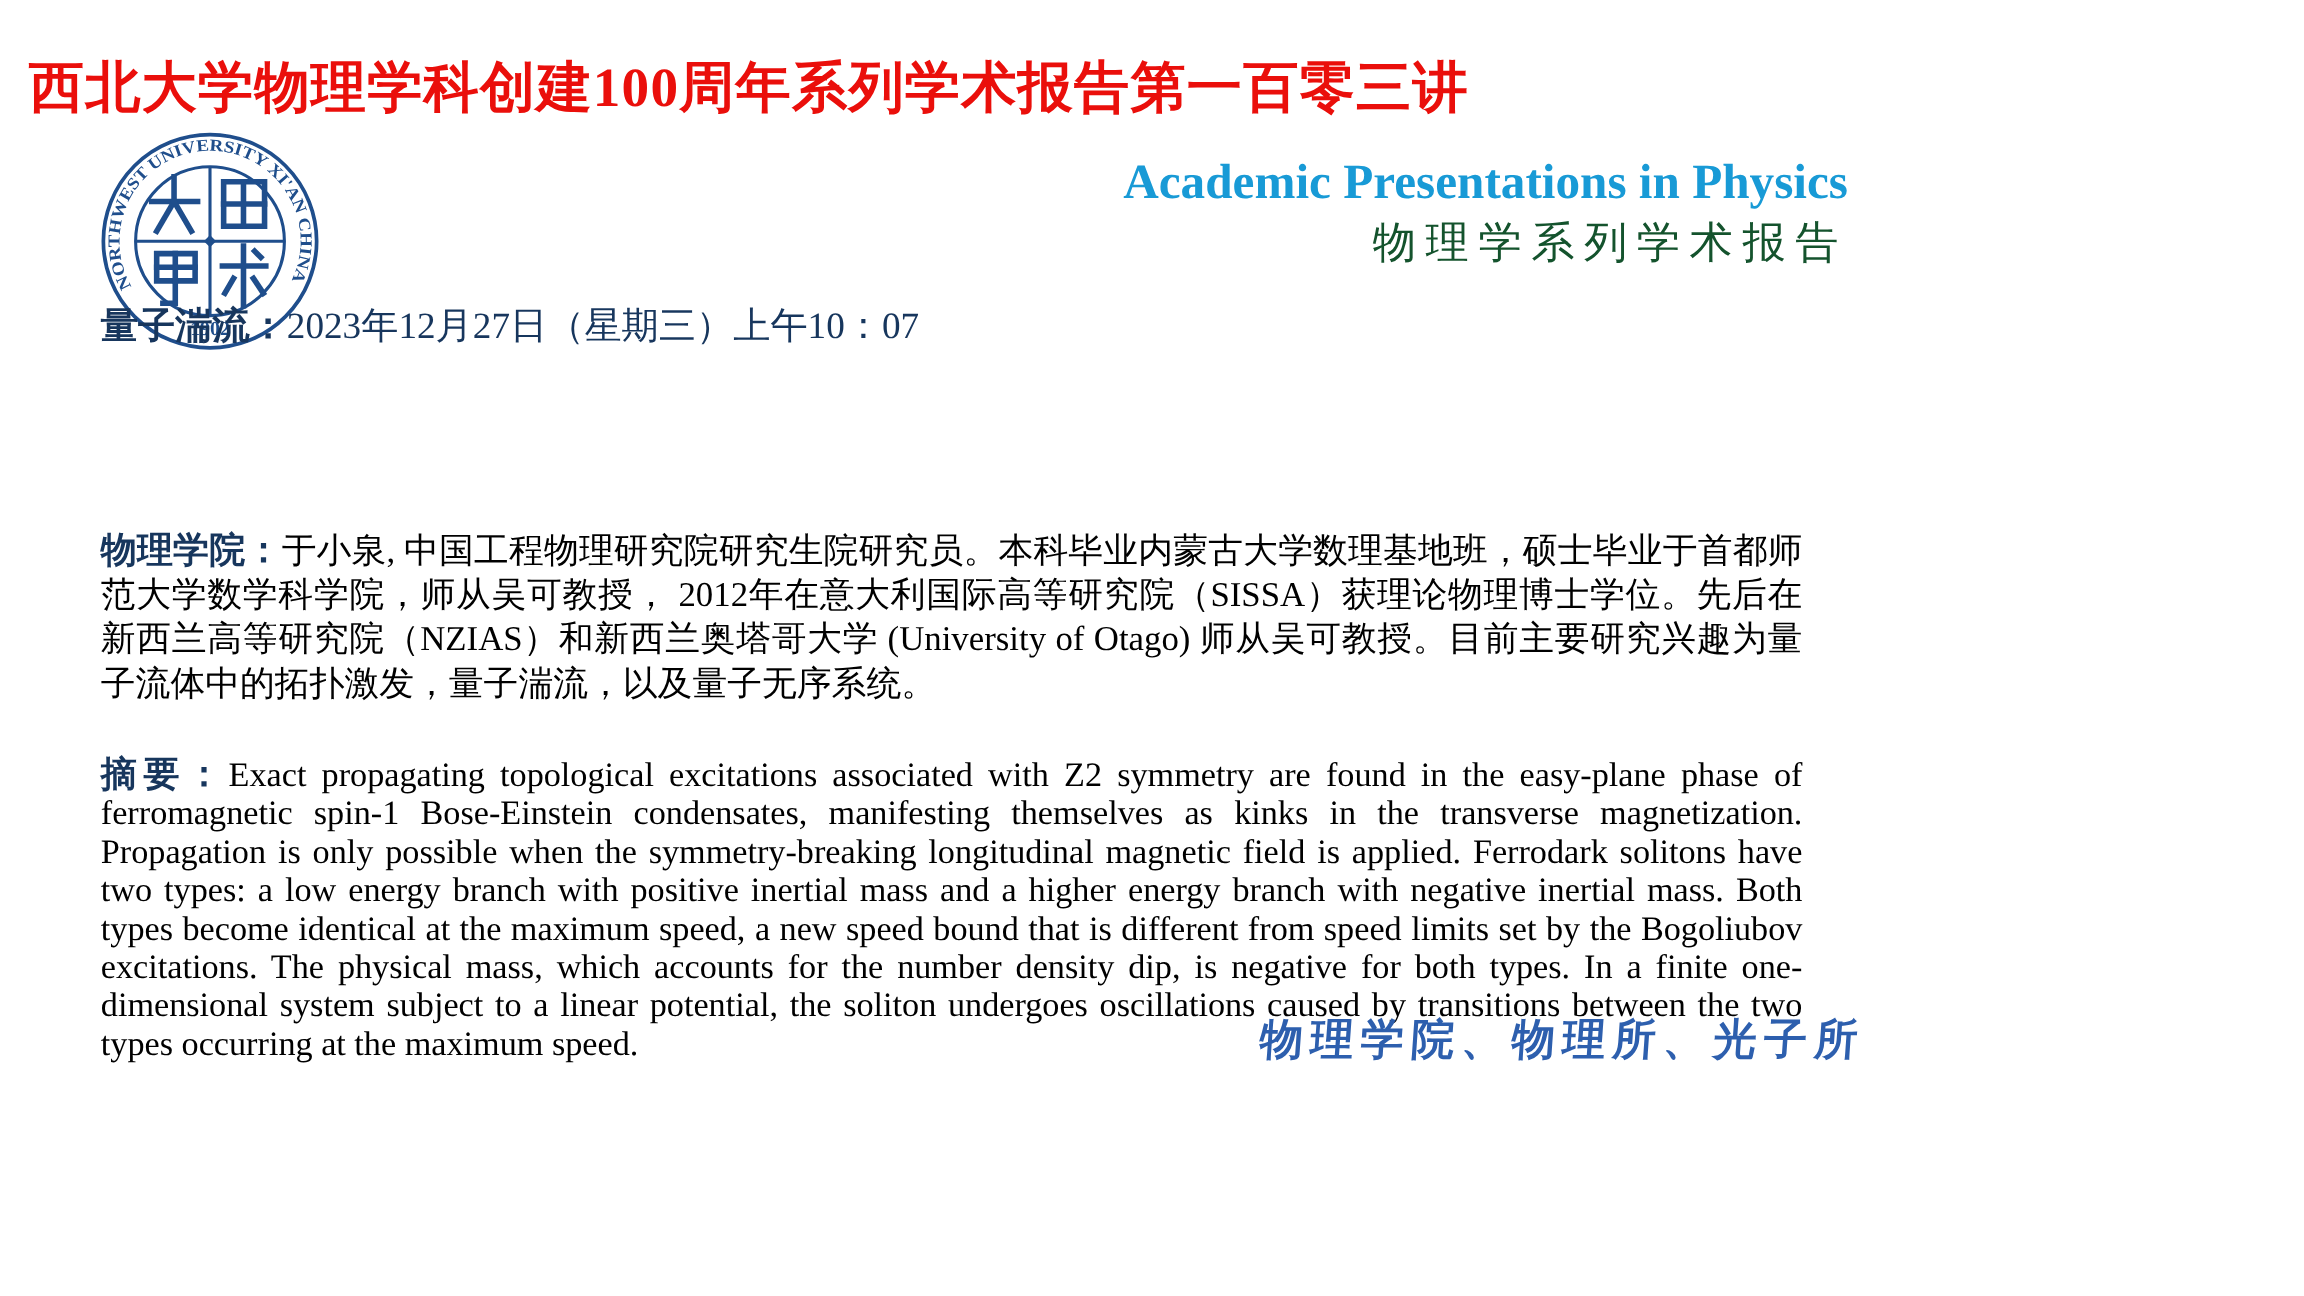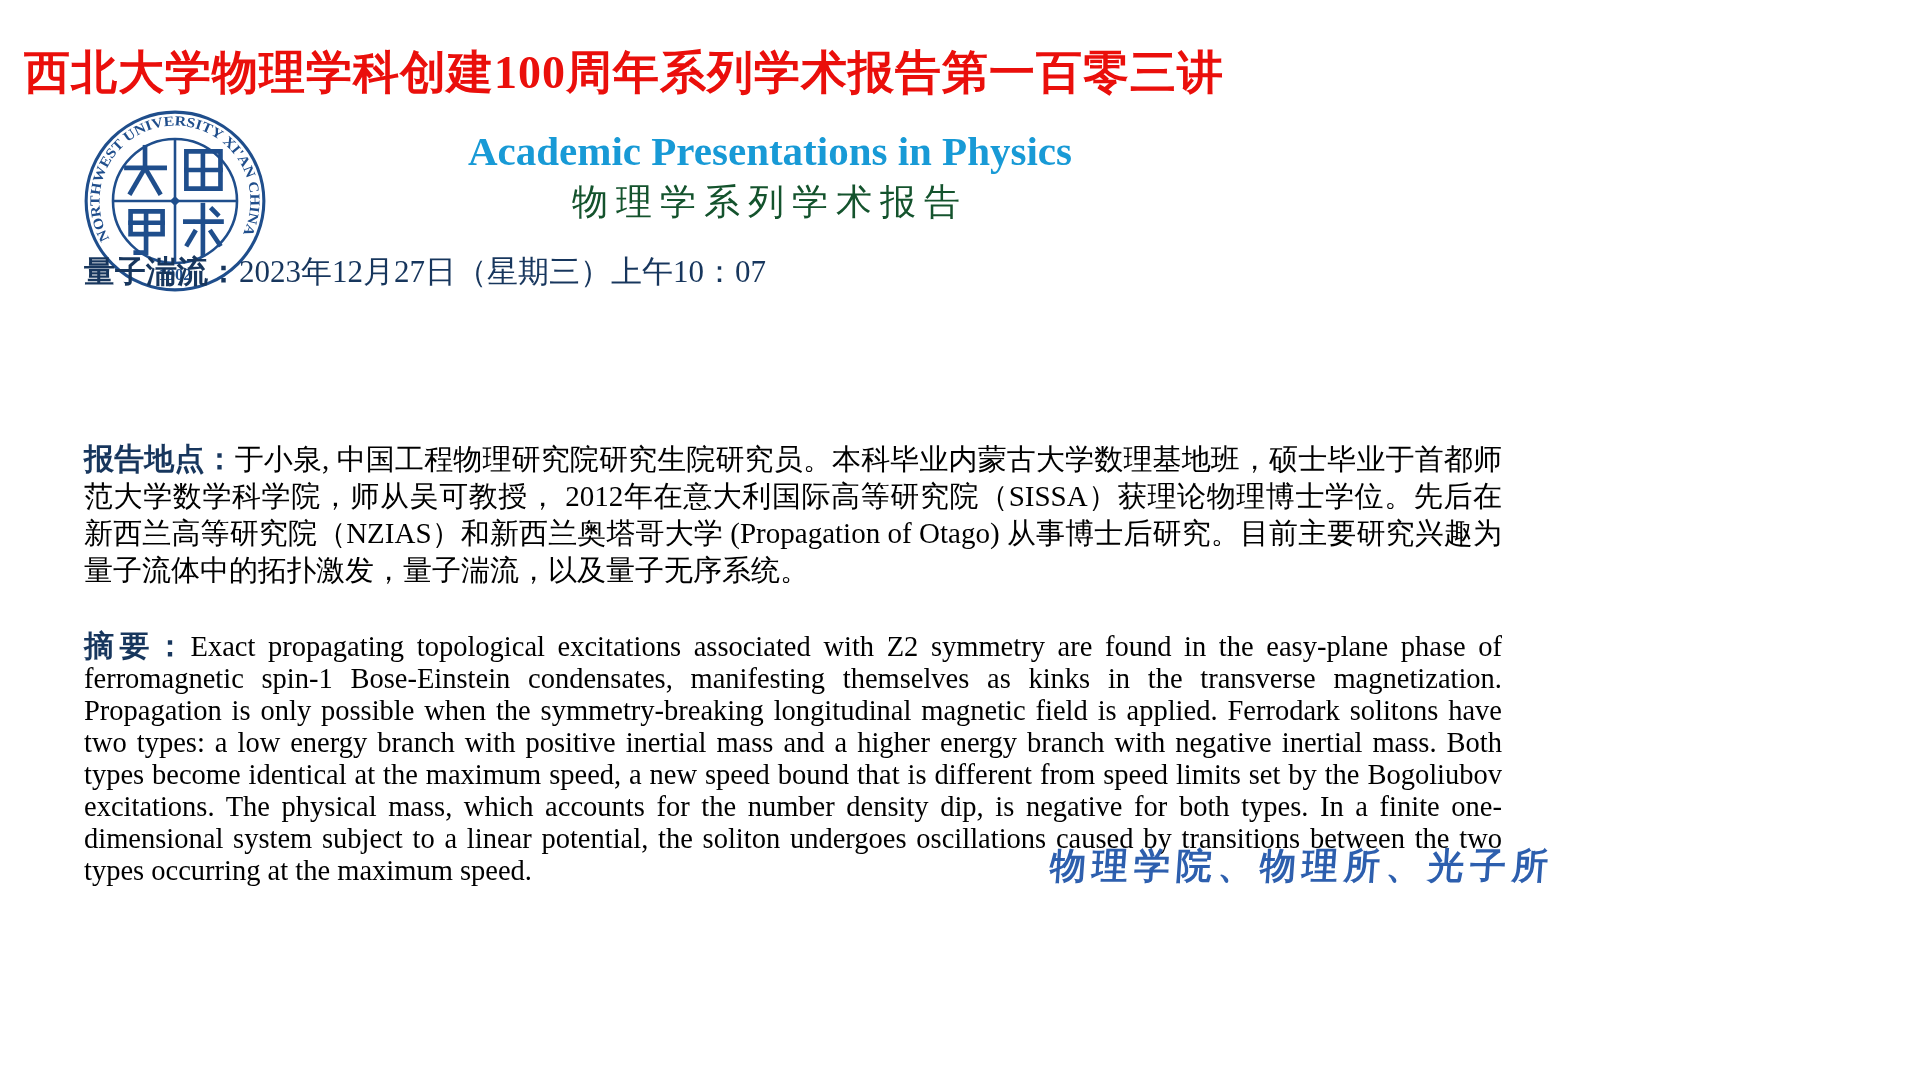--- a/index.html
+++ b/index.html
@@ -7,21 +7,21 @@
   .page {
     position:relative; width:1920px; height:1080px; background:#ffffff;
     font-family:"Liberation Serif", serif; overflow:hidden;margin-top:38px;
   }
   .banner {
     position:absolute; left:24px; top:8px; width:1870px;
     font-size:46px; line-height:54px; font-weight:bold;
     color:#ea0f0b; letter-spacing:1px; white-space:nowrap;
   }
   .logo-wrap { position:absolute; left:82px; top:70px; width:186px; height:186px; }
-  .headings { position:absolute; left:0; top:90px; width:1540px; text-align:center; }
+  .headings { position:absolute; left:0; top:90px; width:1540px; text-align:right; }
   .h-en { font-size:41px; line-height:46px; font-weight:bold; color:#189ad6; }
   .h-zh { font-size:36px; line-height:42px; color:#14532d; letter-spacing:8px; margin-top:7px; }
   .details { position:absolute; left:84px; top:211px; width:1500px; }
   .detail-row { font-size:31px; line-height:45px; color:#17365d; white-space:nowrap; }
   .detail-label { font-weight:bold; color:#17365d; }
   .detail-value { color:#17365d; }
   .detail-value.en-title { font-weight:bold; letter-spacing:-0.5px; }
   .bio {
     position:absolute; left:84px; top:402px; width:1418px;
     font-size:29px; line-height:37px; color:#000; text-align:justify;
@@ -91,21 +91,21 @@
     <div class="h-zh">物理学系列学术报告</div>
   </div>
 
   <div class="details">
     <div class="detail-row">
       <span class="detail-label">量子湍流：</span><span class="detail-value">2023年12月27日（星期三）上午10：07</span>
     </div>
   </div>
 
   <div class="bio">
-    <span class="sec-label">报告地点：</span><span>于小泉, 中国工程物理研究院研究生院研究员。本科毕业内蒙古大学数理基地班，硕士毕业于首都师范大学数学科学院，师从吴可教授， 2012年在意大利国际高等研究院（SISSA）获理论物理博士学位。先后在新西兰高等研究院（NZIAS）和新西兰奥塔哥大学 (Propagation of Otago) 从事博士后研究。目前主要研究兴趣为量子流体中的拓扑激发，量子湍流，以及量子无序系统。</span>
+    <span class="sec-label">物理学院：</span><span>于小泉, 中国工程物理研究院研究生院研究员。本科毕业内蒙古大学数理基地班，硕士毕业于首都师范大学数学科学院，师从吴可教授， 2012年在意大利国际高等研究院（SISSA）获理论物理博士学位。先后在新西兰高等研究院（NZIAS）和新西兰奥塔哥大学 (University of Otago) 师从吴可教授。目前主要研究兴趣为量子流体中的拓扑激发，量子湍流，以及量子无序系统。</span>
   </div>
 
   <div class="abstract">
     <span class="sec-label">摘要：</span><span>Exact propagating topological excitations associated with Z2 symmetry are found in the easy-plane phase of ferromagnetic spin-1 Bose-Einstein condensates, manifesting themselves as kinks in the transverse magnetization. Propagation is only possible when the symmetry-breaking longitudinal magnetic field is applied. Ferrodark solitons have two types: a low energy branch with positive inertial mass and a higher energy branch with negative inertial mass. Both types become identical at the maximum speed, a new speed bound that is different from speed limits set by the Bogoliubov excitations. The physical mass, which accounts for the number density dip, is negative for both types. In a finite one-dimensional system subject to a linear potential, the soliton undergoes oscillations caused by transitions between the two types occurring at the maximum speed.</span>
   </div>
 
   <div class="footer">物理学院、物理所、光子所</div>
 
 </div>
 

